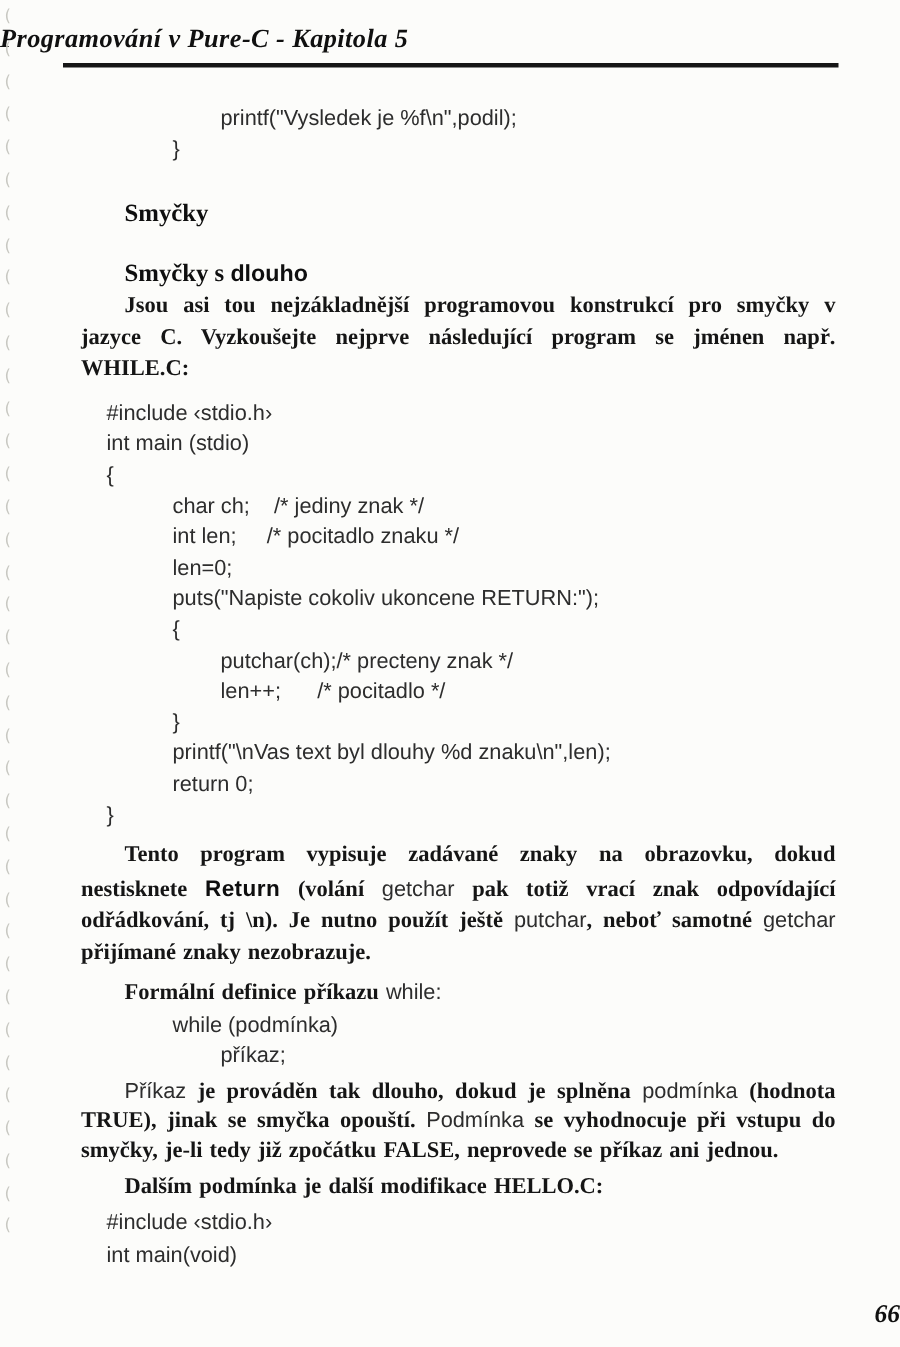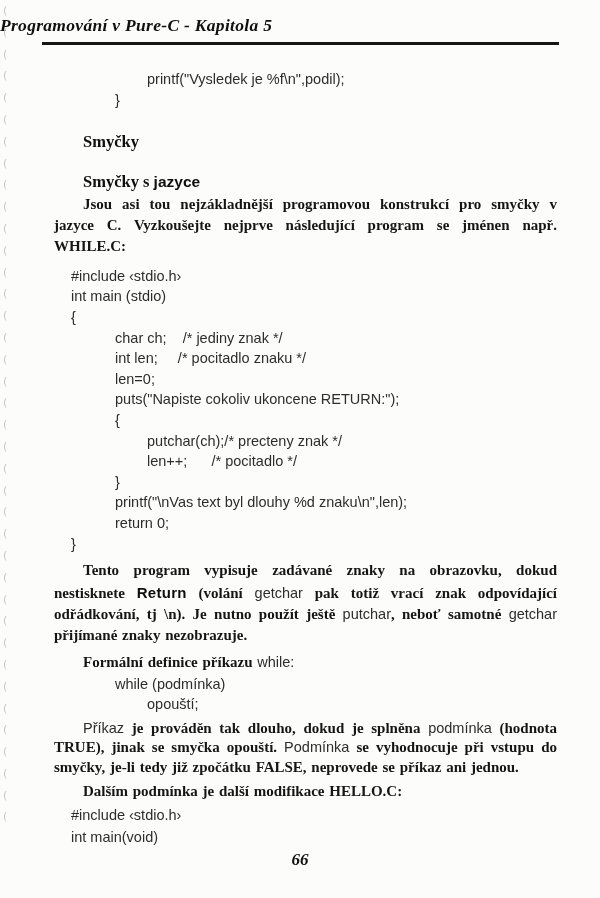--- a/index.html
+++ b/index.html
@@ -24,21 +24,21 @@
   
   .para{margin:0;font-family:"Liberation Serif",serif;font-weight:700;font-size:15px;
         line-height:21.4px;text-align:justify;text-indent:29px;word-spacing:1px;color:#151515;}
   .behavior{line-height:19.2px;}
   .cw{font-family:"Liberation Sans",sans-serif;font-weight:400;font-size:14.5px;color:#2d2d2d;}
   .cwb{font-family:"Liberation Sans",sans-serif;font-weight:700;font-size:15px;color:#0e0e0e;letter-spacing:.3px;}
   .h{font-family:"Liberation Serif",serif;font-weight:700;font-size:16.5px;color:#0f0f0f;margin-left:29px;}
   .hw{font-family:"Liberation Sans",sans-serif;font-weight:700;font-size:15.5px;}
   .mt2{margin-top:2px}.mt3{margin-top:3px}.mt4{margin-top:4px}.mt5{margin-top:5px}
   .mt6{margin-top:6px}.mt8{margin-top:8px}.mt20{margin-top:20px}.mt21{margin-top:21px}.mt24{margin-top:24px}
-  .footer{position:absolute;bottom:28px;left:0;width:100%;text-align:center;
+  .footer{position:absolute;bottom:12px;left:0;width:100%;text-align:right;
           font-family:"Liberation Serif",serif;font-style:italic;font-weight:700;font-size:17px;color:#101010;}
 </style>
 </head>
 <body>
 
 <div class="page">
 
   <div class="binding">
       <span>(</span>
       <span>(</span>
@@ -83,21 +83,21 @@
   <div class="title">Programování v Pure-C - Kapitola 5</div>
   <div class="rule"></div>
 
   <div class="content">
 
     <div class="code ind3 mt24">printf("Vysledek je %f\n",podil);</div>
     <div class="code ind2">}</div>
 
     <div class="h mt21">Smyčky</div>
 
-    <div class="h mt20"><span>Smyčky s </span><span class="hw">jazyce</span></div>
+    <div class="h mt20"><span>Smyčky s </span><span class="hw">dlouho</span></div>
     <p class="para mt2">Jsou asi tou nejzákladnější programovou konstrukcí pro smyčky v jazyce C. Vyzkoušejte nejprve následující program se jménen např. WHILE.C:</p>
 
     <div class="codeblock mt8">
       <div class="code ind1">#include ‹stdio.h›</div>
       <div class="code ind1">int main (stdio)</div>
       <div class="code ind1">{</div>
       <div class="code ind2">char ch;    /* jediny znak */</div>
       <div class="code ind2">int len;     /* pocitadlo znaku */</div>
       <div class="code ind2">len=0;</div>
       <div class="code ind2">puts("Napiste cokoliv ukoncene RETURN:");</div>
@@ -109,21 +109,21 @@
       <div class="code ind2">return 0;</div>
       <div class="code ind1">}</div>
     </div>
 
     <p class="para mt6"><span>Tento program vypisuje zadávané znaky na obrazovku, dokud nestisknete </span><span class="cwb">Return</span><span> (volání </span><span class="cw">getchar</span><span> pak totiž vrací znak odpovídající odřádkování, tj \n). Je nutno použít ještě </span><span class="cw">putchar</span><span>, neboť samotné </span><span class="cw">getchar</span><span> přijímané znaky nezobrazuje.</span></p>
 
     <p class="para mt5"><span>Formální definice příkazu </span><span class="cw">while:</span></p>
 
     <div class="defblock mt2">
       <div class="code ind2">while (podmínka)</div>
-      <div class="code ind3">opouští;</div>
+      <div class="code ind3">příkaz;</div>
     </div>
 
     <p class="para behavior mt5"><span class="cw">Příkaz</span><span> je prováděn tak dlouho, dokud je splněna </span><span class="cw">podmínka</span><span> (hodnota TRUE), jinak se smyčka opouští. </span><span class="cw">Podmínka</span><span> se vyhodnocuje při vstupu do smyčky, je-li tedy již zpočátku FALSE, neprovede se příkaz ani jednou.</span></p>
 
     <p class="para mt4">Dalším podmínka je další modifikace HELLO.C:</p>
 
     <div class="codeblock2 mt2">
       <div class="code ind1">#include ‹stdio.h›</div>
       <div class="code ind1">int main(void)</div>
     </div>

